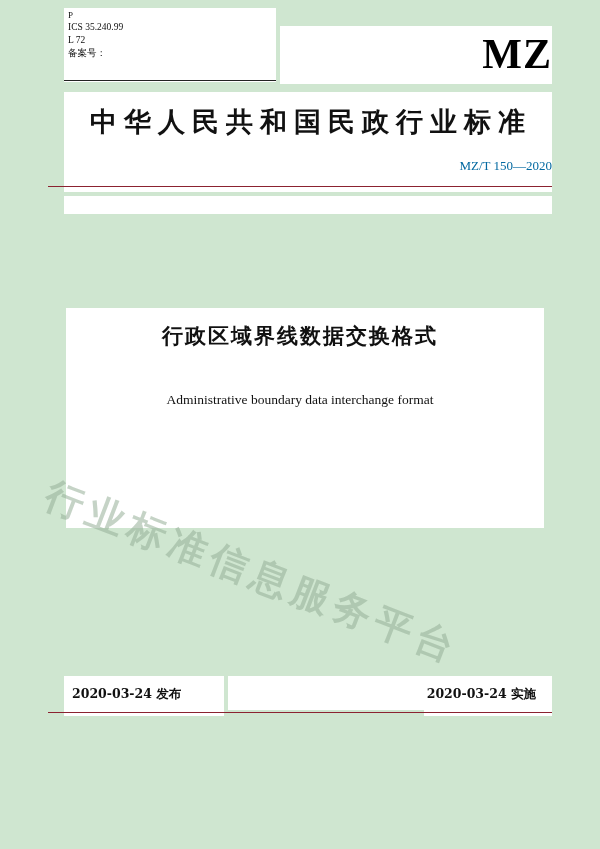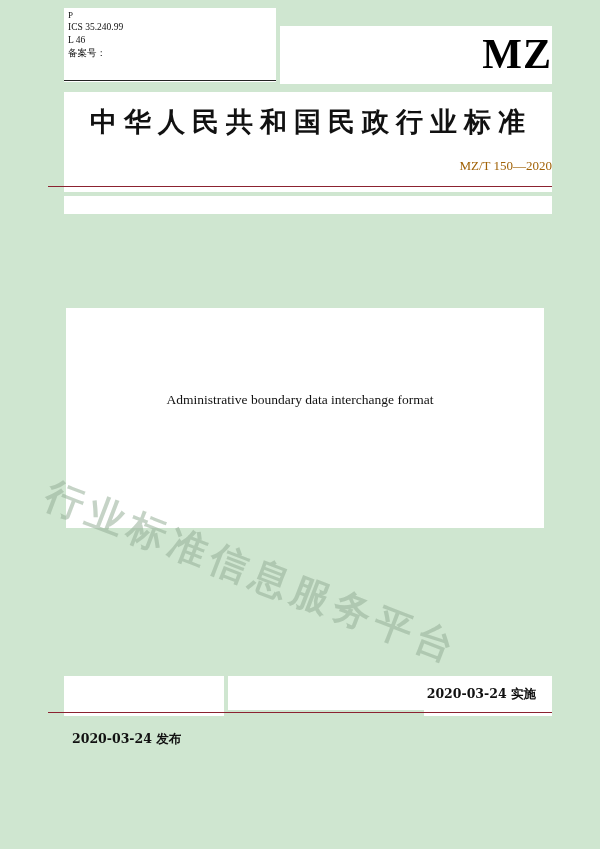--- a/index.html
+++ b/index.html
@@ -77,21 +77,21 @@
     letter-spacing: 7px;
     color: #111;
     padding-left: 22px;
   }
   .std-number {
     position: absolute;
     right: 48px;
     top: 158px;
     font-family: "Liberation Serif", serif;
     font-size: 13px;
-    color: #a16207;
+    color: #0369a1;
   }
   .red-rule {
     position: absolute;
     left: 48px;
     right: 48px;
     top: 186px;
     height: 0;
     border-top: 1.6px solid #8b2230;
   }
   .doc-title-cn {
@@ -151,21 +151,20 @@
     border-top: 1.6px solid #8b2230;
   }
   .issue-date {
     position: absolute;
     left: 72px;
     top: 686px;
     font-family: "DejaVu Serif", serif;
     font-size: 12.5px;
     font-weight: bold;
     color: #111;
-    margin-top: 45px;
   }
   .effective-date {
     position: absolute;
     right: 64px;
     top: 686px;
     font-family: "DejaVu Serif", serif;
     font-size: 12.5px;
     font-weight: bold;
     color: #111;
   }
@@ -180,33 +179,34 @@
   <div class="paper paper-band"></div>
   <div class="paper paper-sub"></div>
   <div class="paper paper-title"></div>
   <div class="paper paper-foot-l"></div>
   <div class="paper paper-foot-m"></div>
   <div class="paper paper-foot-r"></div>
 
   <div class="ics-block">
     <div class="p-mark">P</div>
     <div>ICS 35.240.99</div>
-    <div>L 46</div>
+    <div>L 72</div>
     <div>备案号：</div>
   </div>
   <div class="ics-rule"></div>
 
   <div class="mz-logo">MZ</div>
 
   <div class="main-title">中华人民共和国民政行业标准</div>
 
   <div class="std-number">MZ/T 150—2020</div>
 
   <div class="red-rule"></div>
 
+  <div class="doc-title-cn">行政区域界线数据交换格式</div>
   <div class="doc-title-en">Administrative boundary data interchange format</div>
 
   <div class="watermark">行业标准信息服务平台</div>
 
   <div class="foot-rule"></div>
   <div class="issue-date">2020-03-24 发布</div>
   <div class="effective-date">2020-03-24 实施</div>
 
 </div>
 

